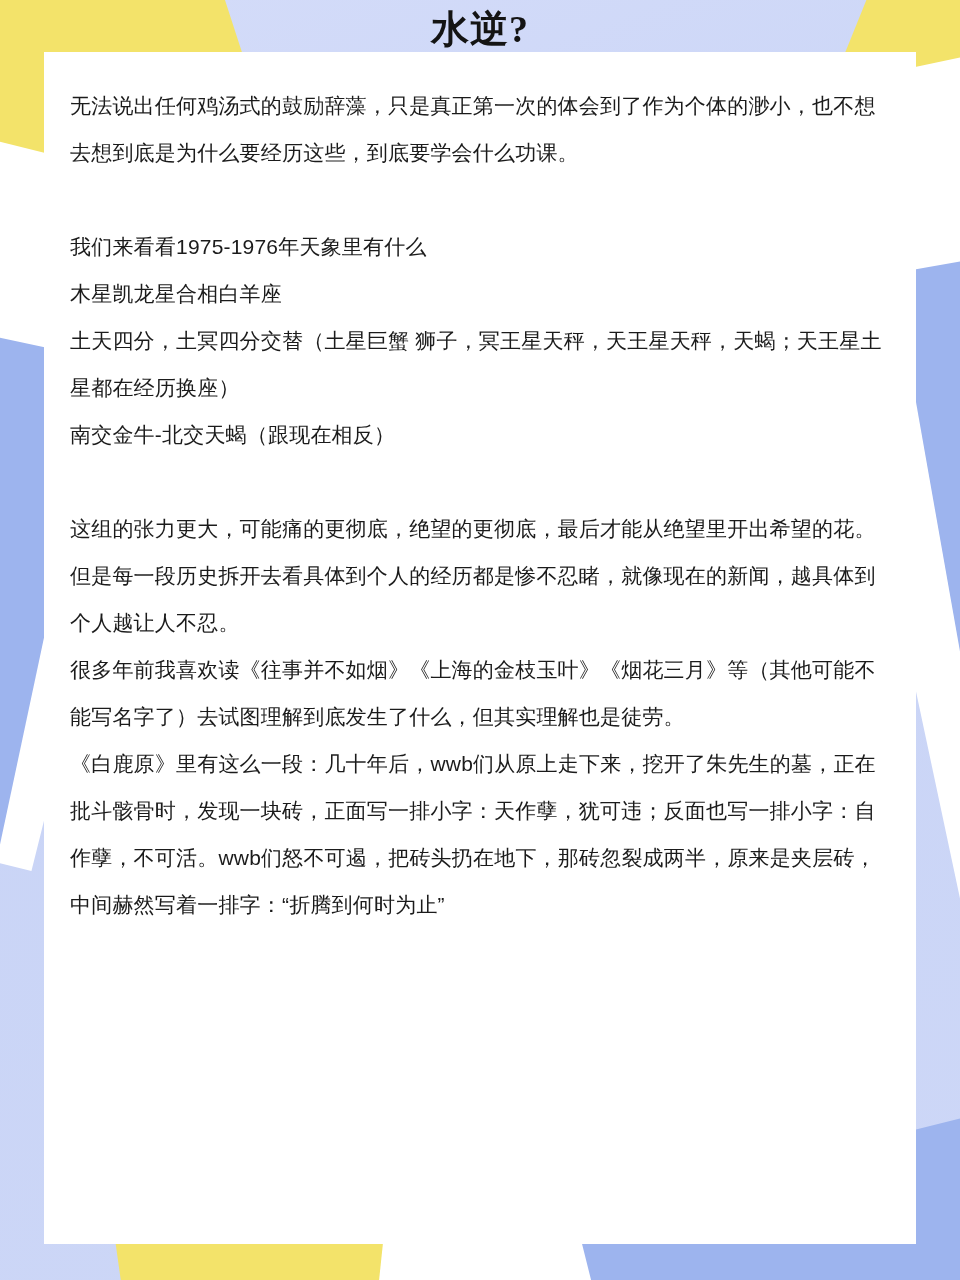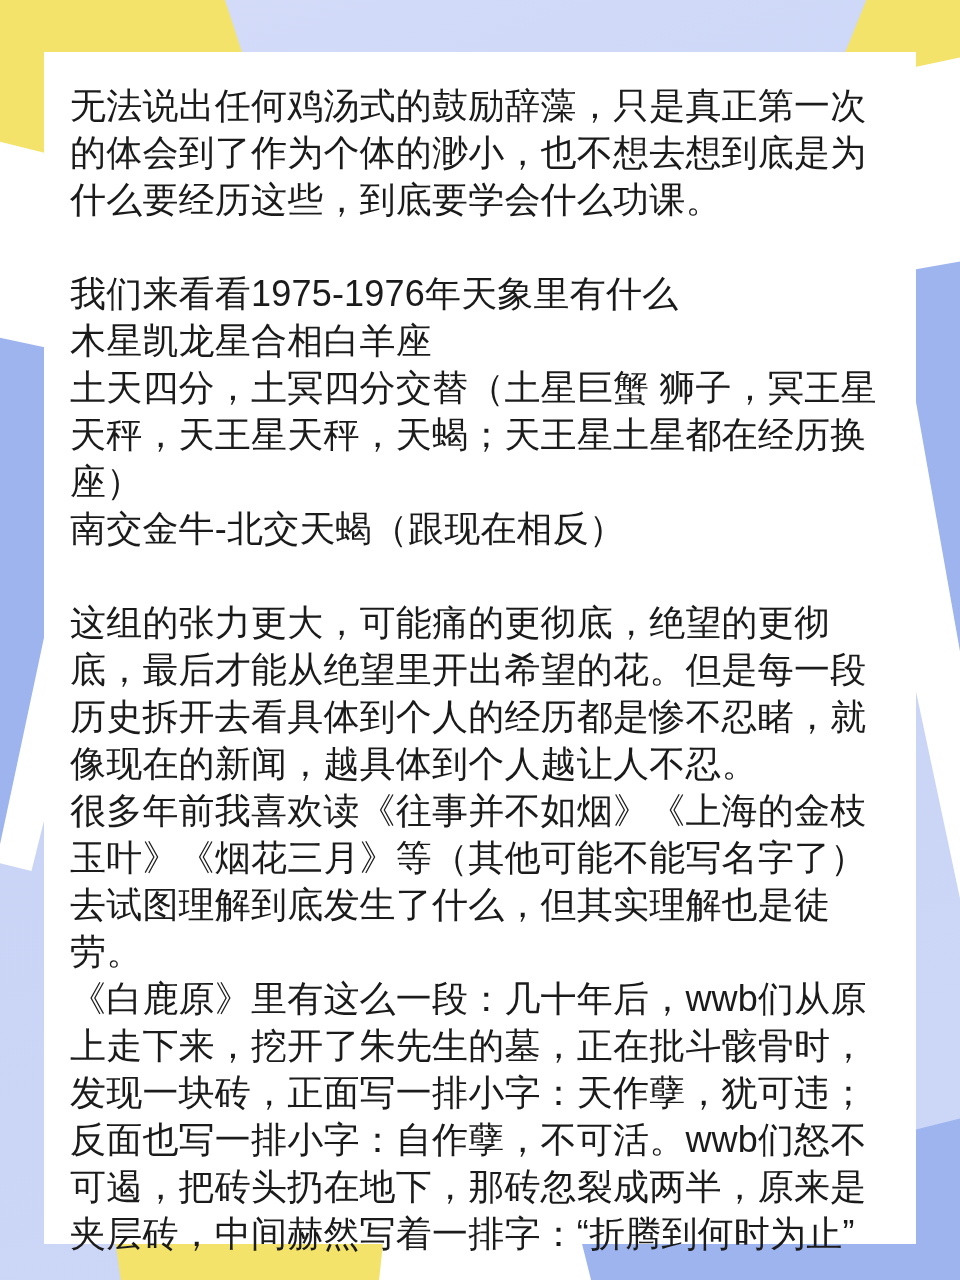--- a/index.html
+++ b/index.html
@@ -128,21 +128,21 @@
     position: absolute;
     top: 52px;
     left: 44px;
     width: 872px;
     height: 1192px;
     background: #ffffff;
     box-sizing: border-box;
     padding: 30px 26px 0 26px;
   }
   .body-text {
-    font-size: 36px;
+    font-size: 21px;
     line-height: 47px;
     color: #1b1b1b;
     white-space: pre-wrap;
     word-break: break-word;
     letter-spacing: 0.2px;
   }
 </style>
 </head>
 <body>
 
@@ -152,20 +152,21 @@
   <div class="bg-shape shape-blue-left"></div>
   <div class="bg-shape shape-yellow-right"></div>
   <div class="bg-shape shape-white-right"></div>
   <div class="bg-shape shape-blue-right"></div>
   <div class="bg-shape shape-yellow-bottom"></div>
   <div class="bg-shape shape-white-bottom"></div>
   <div class="bg-shape shape-blue-bottom"></div>
 </div>
 
 <div class="page">
+  <div class="title">水逆?</div>
   <div class="card">
     <div class="body-text">无法说出任何鸡汤式的鼓励辞藻，只是真正第一次的体会到了作为个体的渺小，也不想去想到底是为什么要经历这些，到底要学会什么功课。
 
 我们来看看1975-1976年天象里有什么
 木星凯龙星合相白羊座
 土天四分，土冥四分交替（土星巨蟹 狮子，冥王星天秤，天王星天秤，天蝎；天王星土星都在经历换座）
 南交金牛-北交天蝎（跟现在相反）
 
 这组的张力更大，可能痛的更彻底，绝望的更彻底，最后才能从绝望里开出希望的花。但是每一段历史拆开去看具体到个人的经历都是惨不忍睹，就像现在的新闻，越具体到个人越让人不忍。
 很多年前我喜欢读《往事并不如烟》《上海的金枝玉叶》《烟花三月》等（其他可能不能写名字了）去试图理解到底发生了什么，但其实理解也是徒劳。

